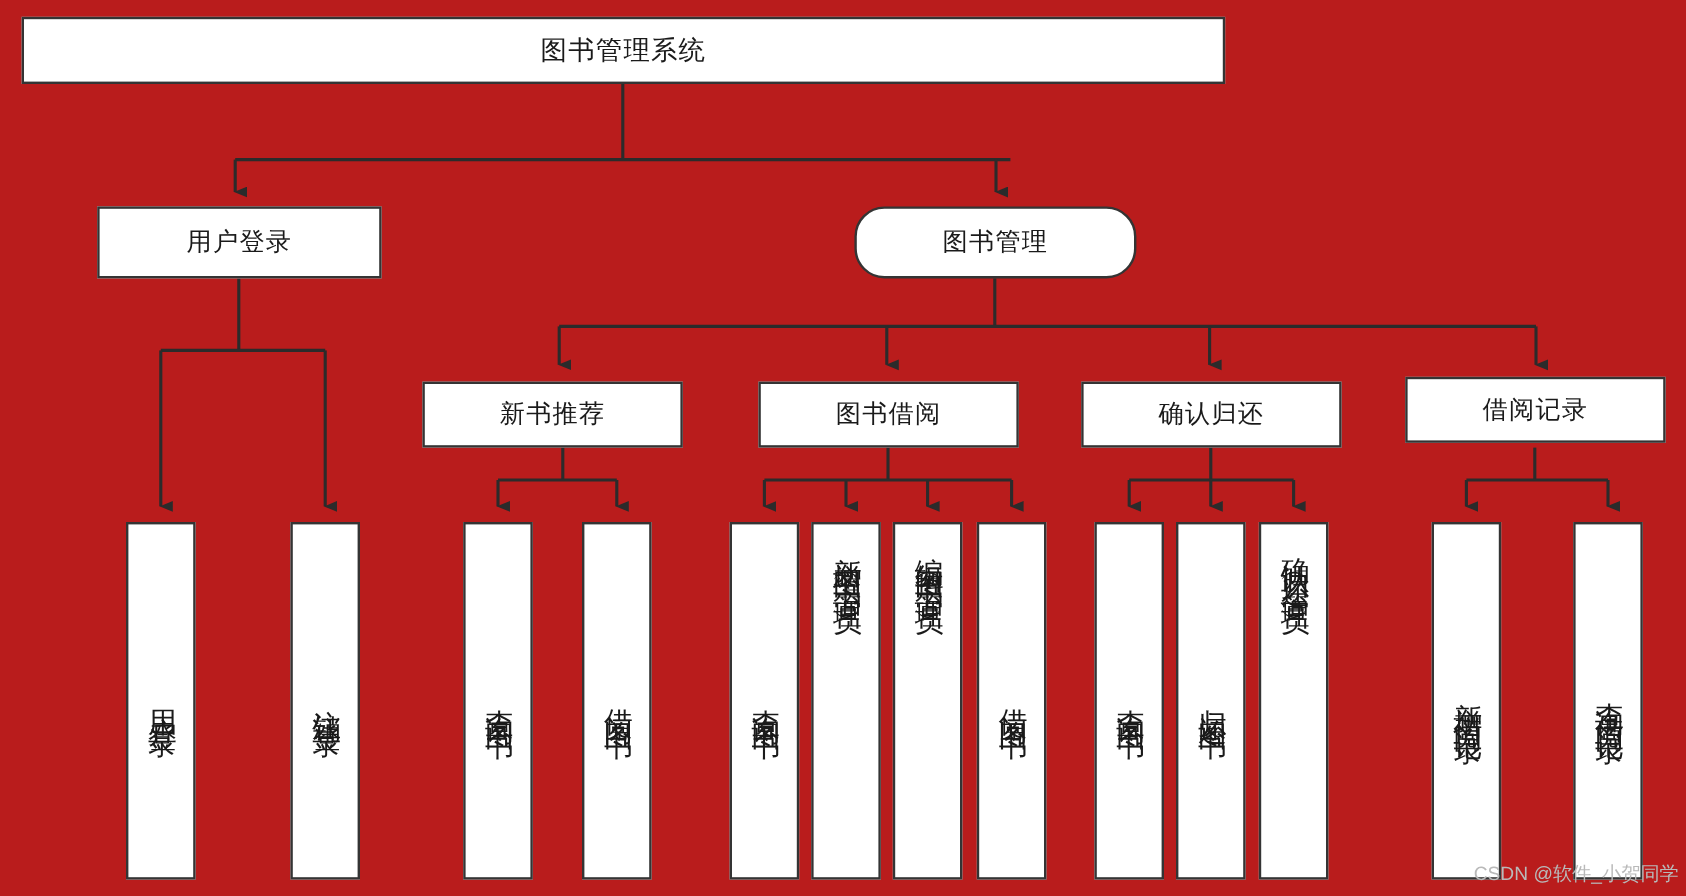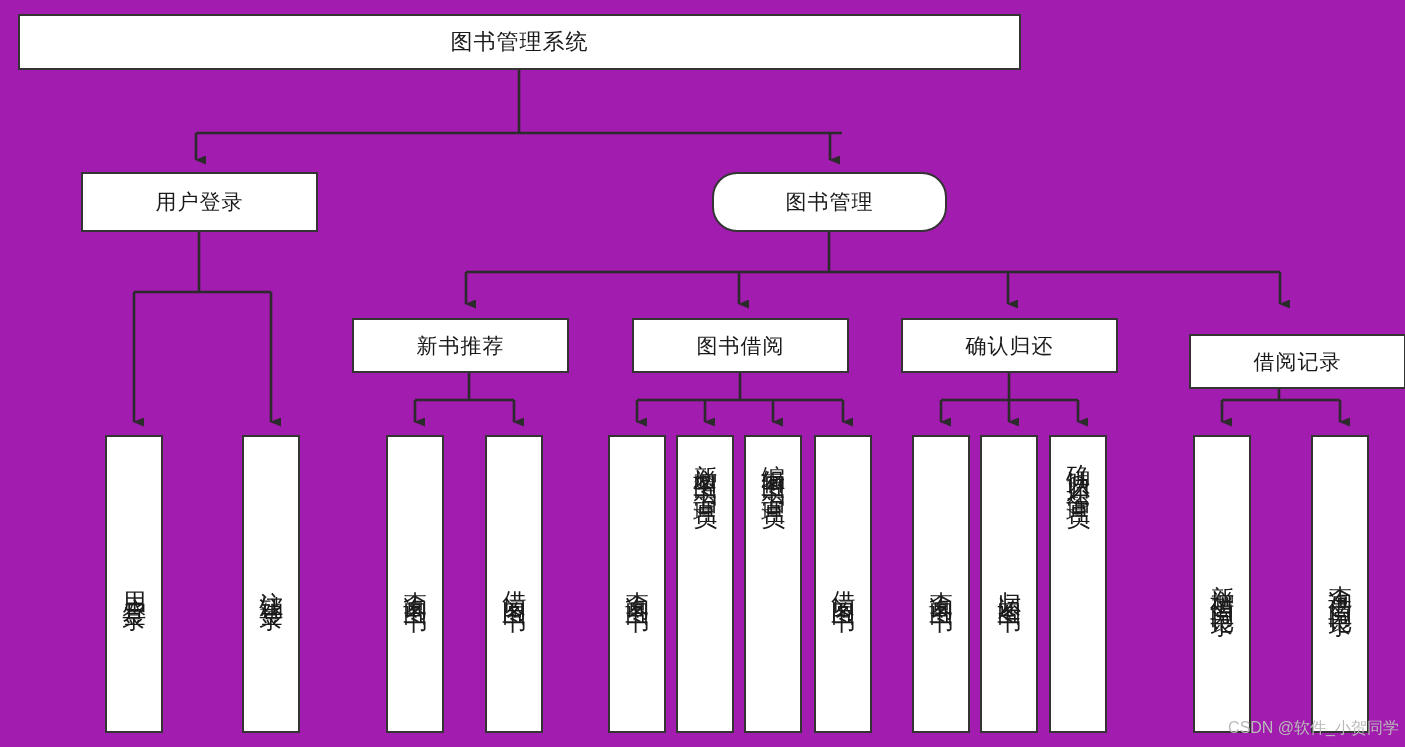--- a/index.html
+++ b/index.html
@@ -1,20 +1,20 @@
 <!DOCTYPE html>
 <html><head>
 <meta charset="utf-8">
 <style>
   html,body{margin:0;padding:0;background:#ffffff;}
   body{
     font-family:"Liberation Sans","DejaVu Sans",sans-serif;
     width:1405px;height:747px;overflow:hidden;position:relative;
   }
-  #canvas{position:relative;width:1405px;height:747px;background:#a21caf;}
+  #canvas{position:relative;width:1405px;height:747px;background:#b91c1c;}
   svg#wires{position:absolute;left:0;top:0;width:1405px;height:747px;pointer-events:none;}
 
   .node{
     position:absolute;
     box-sizing:border-box;
     background:#ffffff;
     border:2px solid #343434;
     display:flex;align-items:center;justify-content:center;
     color:#1a1a1a;
     z-index:2;
@@ -112,21 +112,21 @@
 
   <div class="node h" style="left:352px;top:318px;width:217px;height:55px;">
     <span class="lbl">新书推荐</span>
   </div>
   <div class="node h" style="left:632px;top:318px;width:217px;height:55px;">
     <span class="lbl">图书借阅</span>
   </div>
   <div class="node h" style="left:901px;top:318px;width:217px;height:55px;">
     <span class="lbl">确认归还</span>
   </div>
-  <div class="node h" style="left:1171px;top:334px;width:217px;height:55px;margin-left:18px;">
+  <div class="node h" style="left:1171px;top:314px;width:217px;height:55px;">
     <span class="lbl">借阅记录</span>
   </div>
 
   <div class="node v" style="left:105px;top:435px;width:58px;height:298px;">
     <span class="lbl">用户登录</span>
   </div>
   <div class="node v" style="left:242px;top:435px;width:58px;height:298px;">
     <span class="lbl">注销登录</span>
   </div>
 

